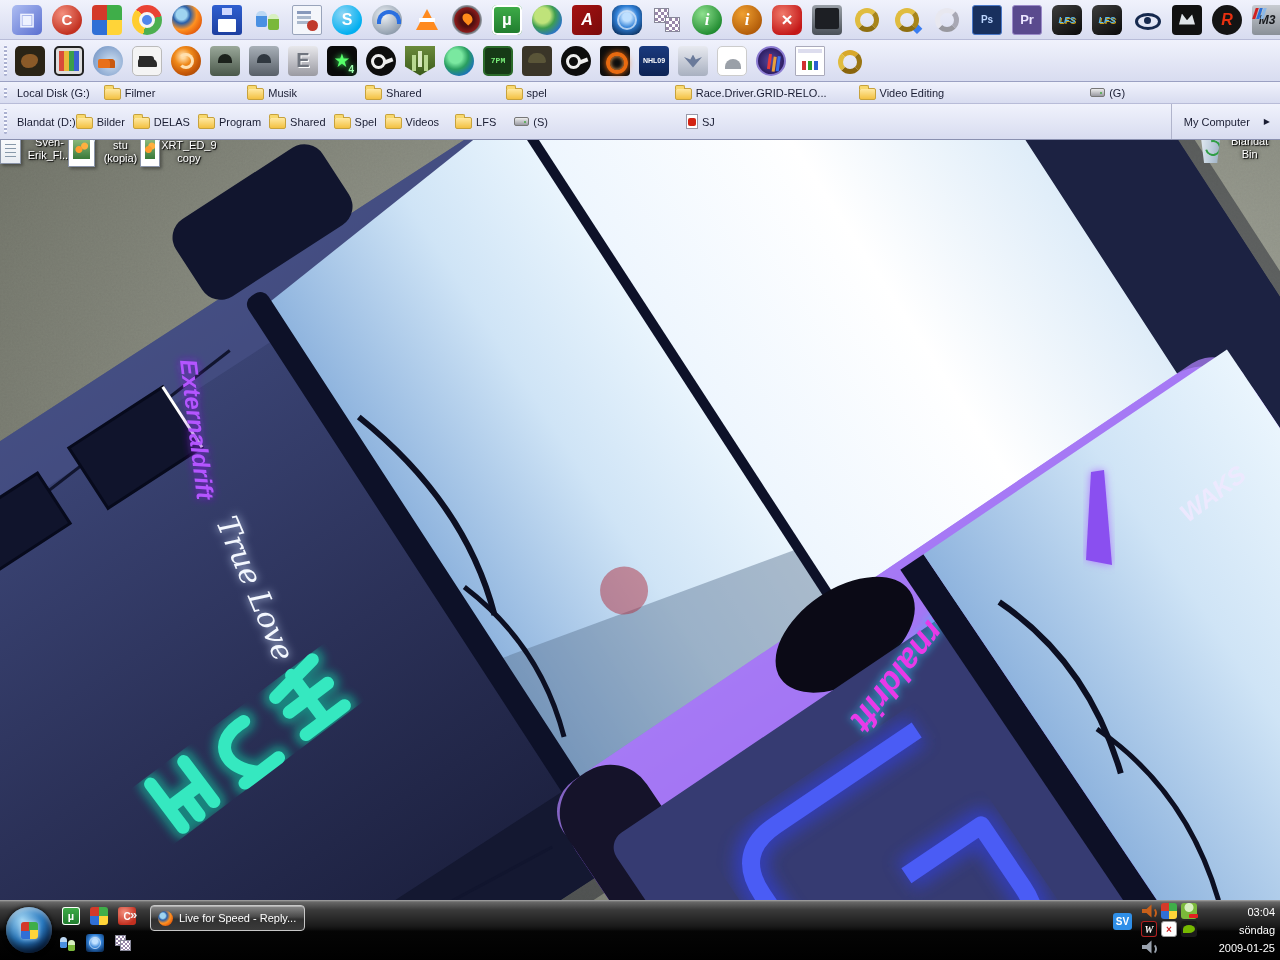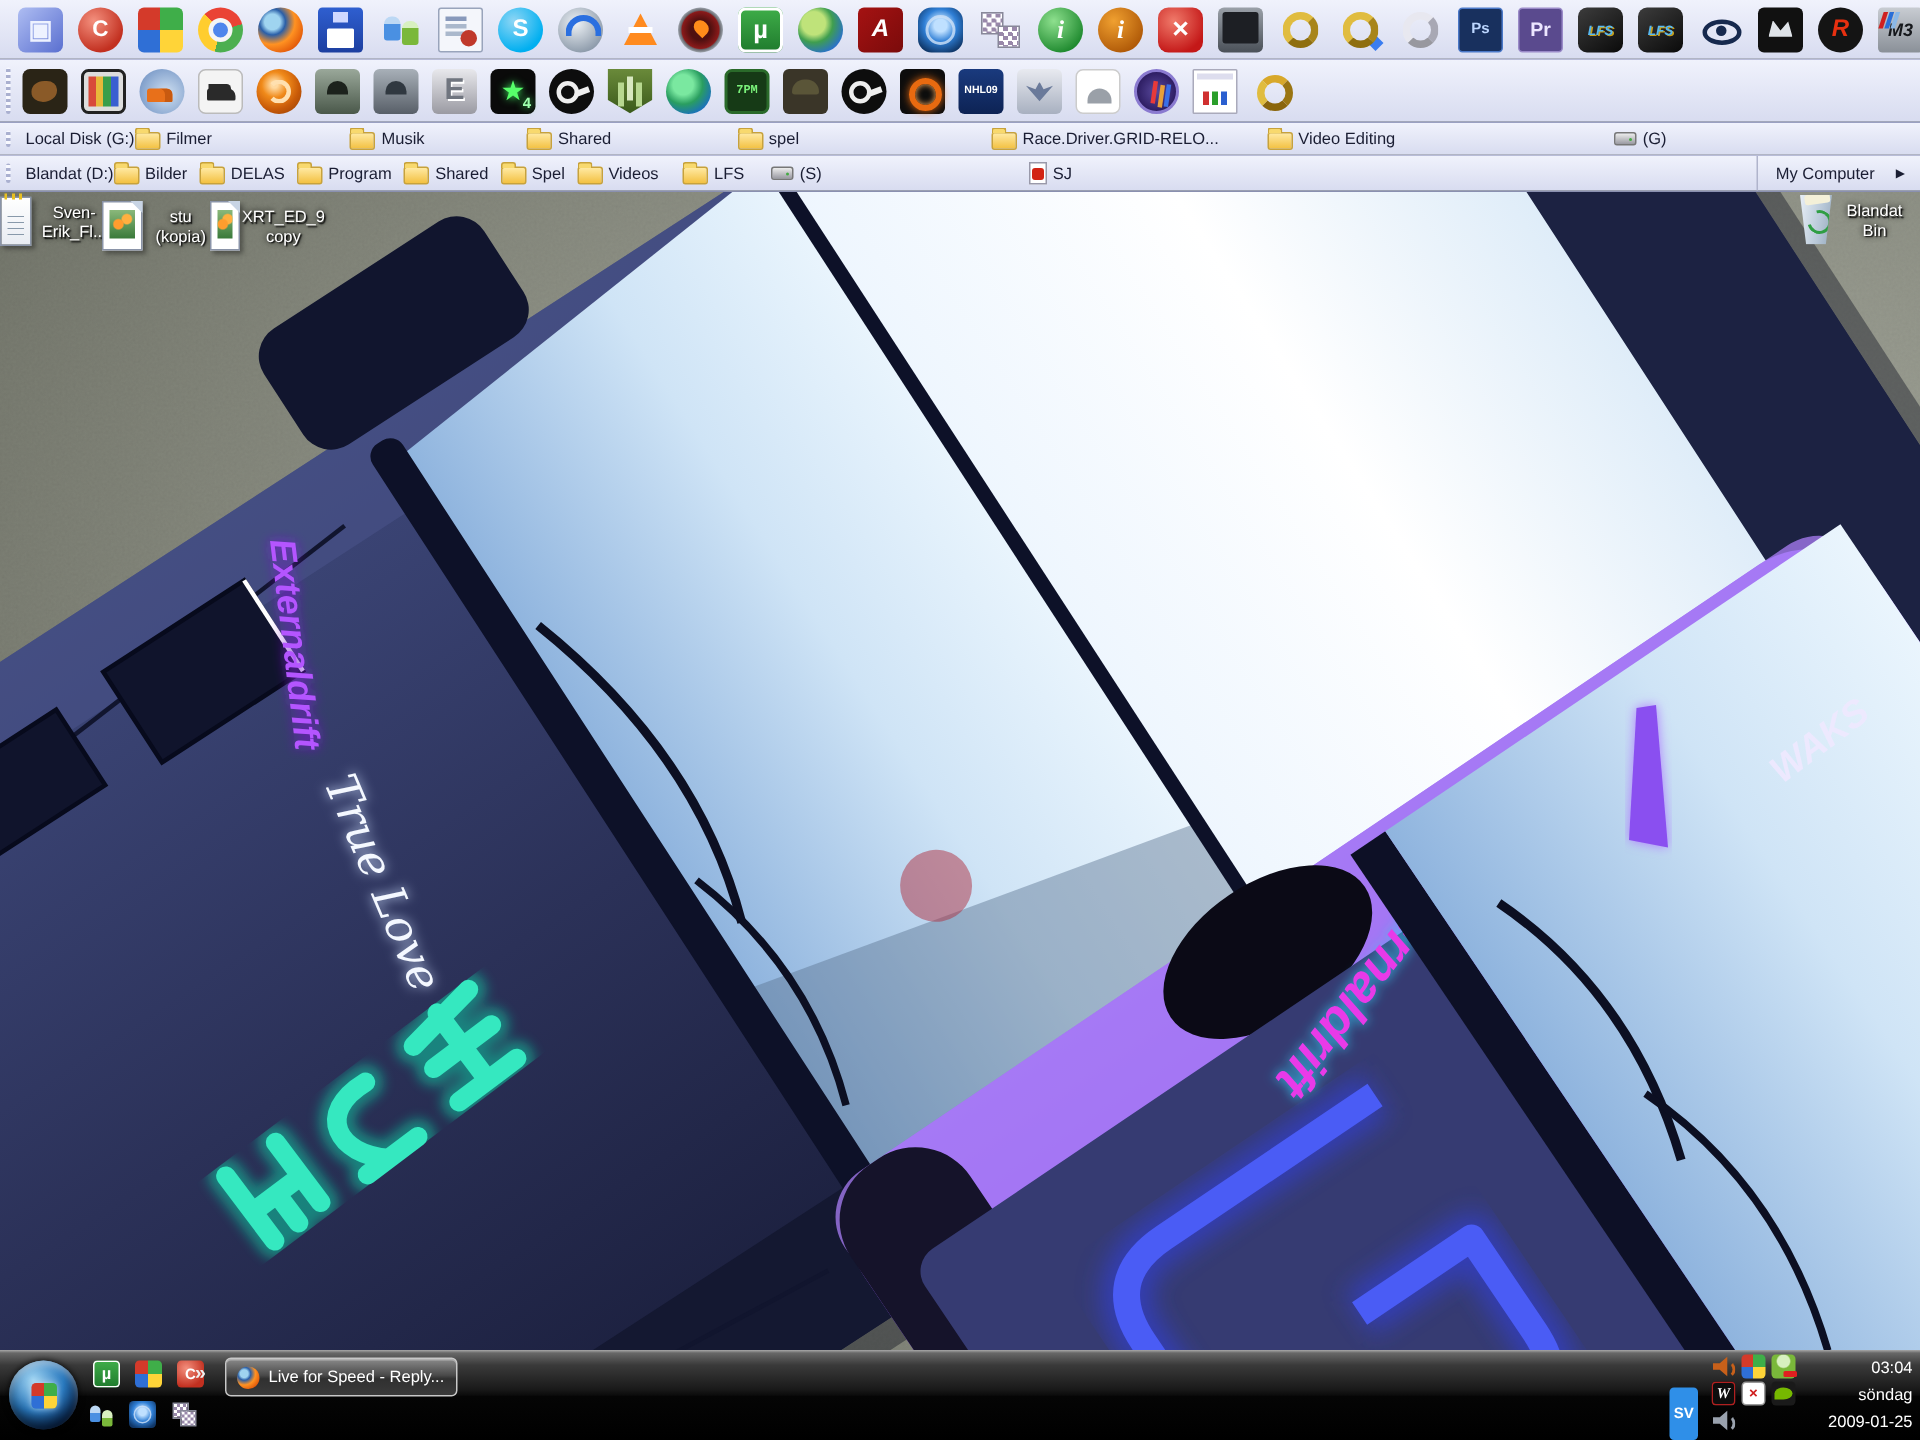--- a/index.html
+++ b/index.html
@@ -26,28 +26,28 @@
   .ico-bin{position:relative;width:27px;height:33px;background:linear-gradient(100deg,#eef4fa,#b8c8d8 60%,#90a4b8);clip-path:polygon(8% 0,92% 0,76% 100%,24% 100%)}
   .ico-bin::before{content:"";position:absolute;left:5px;top:-1px;width:17px;height:7px;background:#f4f0d8;border-radius:2px;transform:rotate(-8deg)}
   .ico-bin::after{content:"";position:absolute;left:7px;top:10px;width:12px;height:12px;border:2px solid #2f9e44;border-left-color:transparent;border-radius:50%;transform:rotate(30deg)}
 
   
   .toolbars{position:absolute;left:0;top:0;width:1280px}
   .tbrow{display:flex;align-items:center;background:linear-gradient(#f0f2fc,#d8dcf0);border-bottom:1px solid #b8bcd8;padding:0 2px;color:#1a1d33}
   .tbrow.r1{height:40px}
   .tbrow.r2{height:42px;border-bottom:1px solid #9aa0c2}
   .tbrow.r3{height:22px}
-  .tbrow.r4{height:24px;border-bottom:1px solid #8a90b0}
+  .tbrow.r4{height:36px;border-bottom:1px solid #8a90b0}
   .grip{width:3px;align-self:stretch;margin:5px 4px 5px 2px;background:repeating-linear-gradient(0deg,#aab0d0 0 2px,#f8f9ff 2px 4px);border-radius:2px}
   .tbicons{display:flex;gap:10px;margin-left:4px;align-items:center}
   .tbicons.g2{gap:9px}
   .tbtitle{font-size:11px;margin-left:6px;white-space:nowrap}
   .tbitems{display:flex;align-items:center;flex:1}
   .tbitem{display:flex;align-items:center;gap:4px;font-size:11px;white-space:nowrap;cursor:default}
-  #row3items .tbitem:nth-child(1){}
+  #row3items .tbitem:nth-child(1){margin-left:14px}
   #row3items .tbitem:nth-child(2){margin-left:92px}
   #row3items .tbitem:nth-child(3){margin-left:68px}
   #row3items .tbitem:nth-child(4){margin-left:84px}
   #row3items .tbitem:nth-child(5){margin-left:128px}
   #row3items .tbitem:nth-child(6){margin-left:32px}
   #row3items .tbitem:nth-child(7){margin-left:146px}
   #row4items .tbitem{margin-left:8px}
   #row4items .tbitem:nth-child(1){margin-left:0}
   #row4items .tbitem:nth-child(7){margin-left:16px}
   #row4items .tbitem:nth-child(8){margin-left:18px}
@@ -175,21 +175,21 @@
   
   .taskbar{position:absolute;left:0;bottom:0;width:1280px;height:60px;background:linear-gradient(#a8a8a8 0,#686868 2px,#3a3a3a 10px,#1a1a1a 26px,#0c0c0c 30px,#050505 31px,#000 100%)}
   .start-orb{position:absolute;left:6px;top:7px;width:46px;height:46px;border-radius:50%;background:radial-gradient(circle at 35% 28%,#9fd4f2,#2a7ac0 46%,#0b2e5e 76%,#071d3d);box-shadow:0 0 5px #000,inset 0 -5px 9px rgba(0,0,0,.55),inset 0 3px 4px rgba(255,255,255,.45);display:flex;align-items:center;justify-content:center;cursor:pointer}
   .orb-flag{width:17px;height:17px;border-radius:3px;background:conic-gradient(#3fae49 0 25%,#ffd438 0 50%,#2f6fd6 0 75%,#d43a2a 0);box-shadow:0 0 5px rgba(255,255,255,.6)}
   .ql1{position:absolute;left:62px;top:7px;display:flex;gap:10px}
   .ql2{position:absolute;left:58px;top:34px;display:flex;gap:10px}
   .chev{position:absolute;left:130px;top:7px;color:#eee;font-weight:bold;font-size:13px;cursor:pointer}
   .taskbtn{position:absolute;left:150px;top:5px;width:155px;height:26px;border:1px solid #c8c8c8;border-radius:4px;background:linear-gradient(#8a8a8a,#4a4a4a 45%,#303030 55%,#3a3a3a);color:#fff;font-size:11px;display:flex;align-items:center;gap:6px;padding:0 7px;box-shadow:inset 0 1px 0 rgba(255,255,255,.35);cursor:pointer;white-space:nowrap}
   .taskbtn .qi{width:15px;height:15px}
   .tray{position:absolute;right:2px;top:3px;display:flex;gap:9px;align-items:flex-start}
-  .tray .lang-badge{margin-top:22px;width:19px;height:35px;display:flex;align-items:center;justify-content:center;font-weight:bold;cursor:pointer}
+  .tray .lang-badge{margin-top:10px;width:19px;height:17px;display:flex;align-items:center;justify-content:center;font-weight:bold;cursor:pointer}
   .tricons{display:flex;flex-direction:column;gap:2px}
   .trrow{display:flex;gap:4px;height:16px}
   .clockbox{width:72px;text-align:right;color:#fff;font-size:11px;line-height:18px;padding-right:3px}
 </style>
 </head>
 <body>
 
 <div class="screen">
 
   <svg class="wall" viewBox="0 0 1280 772" preserveAspectRatio="none">

